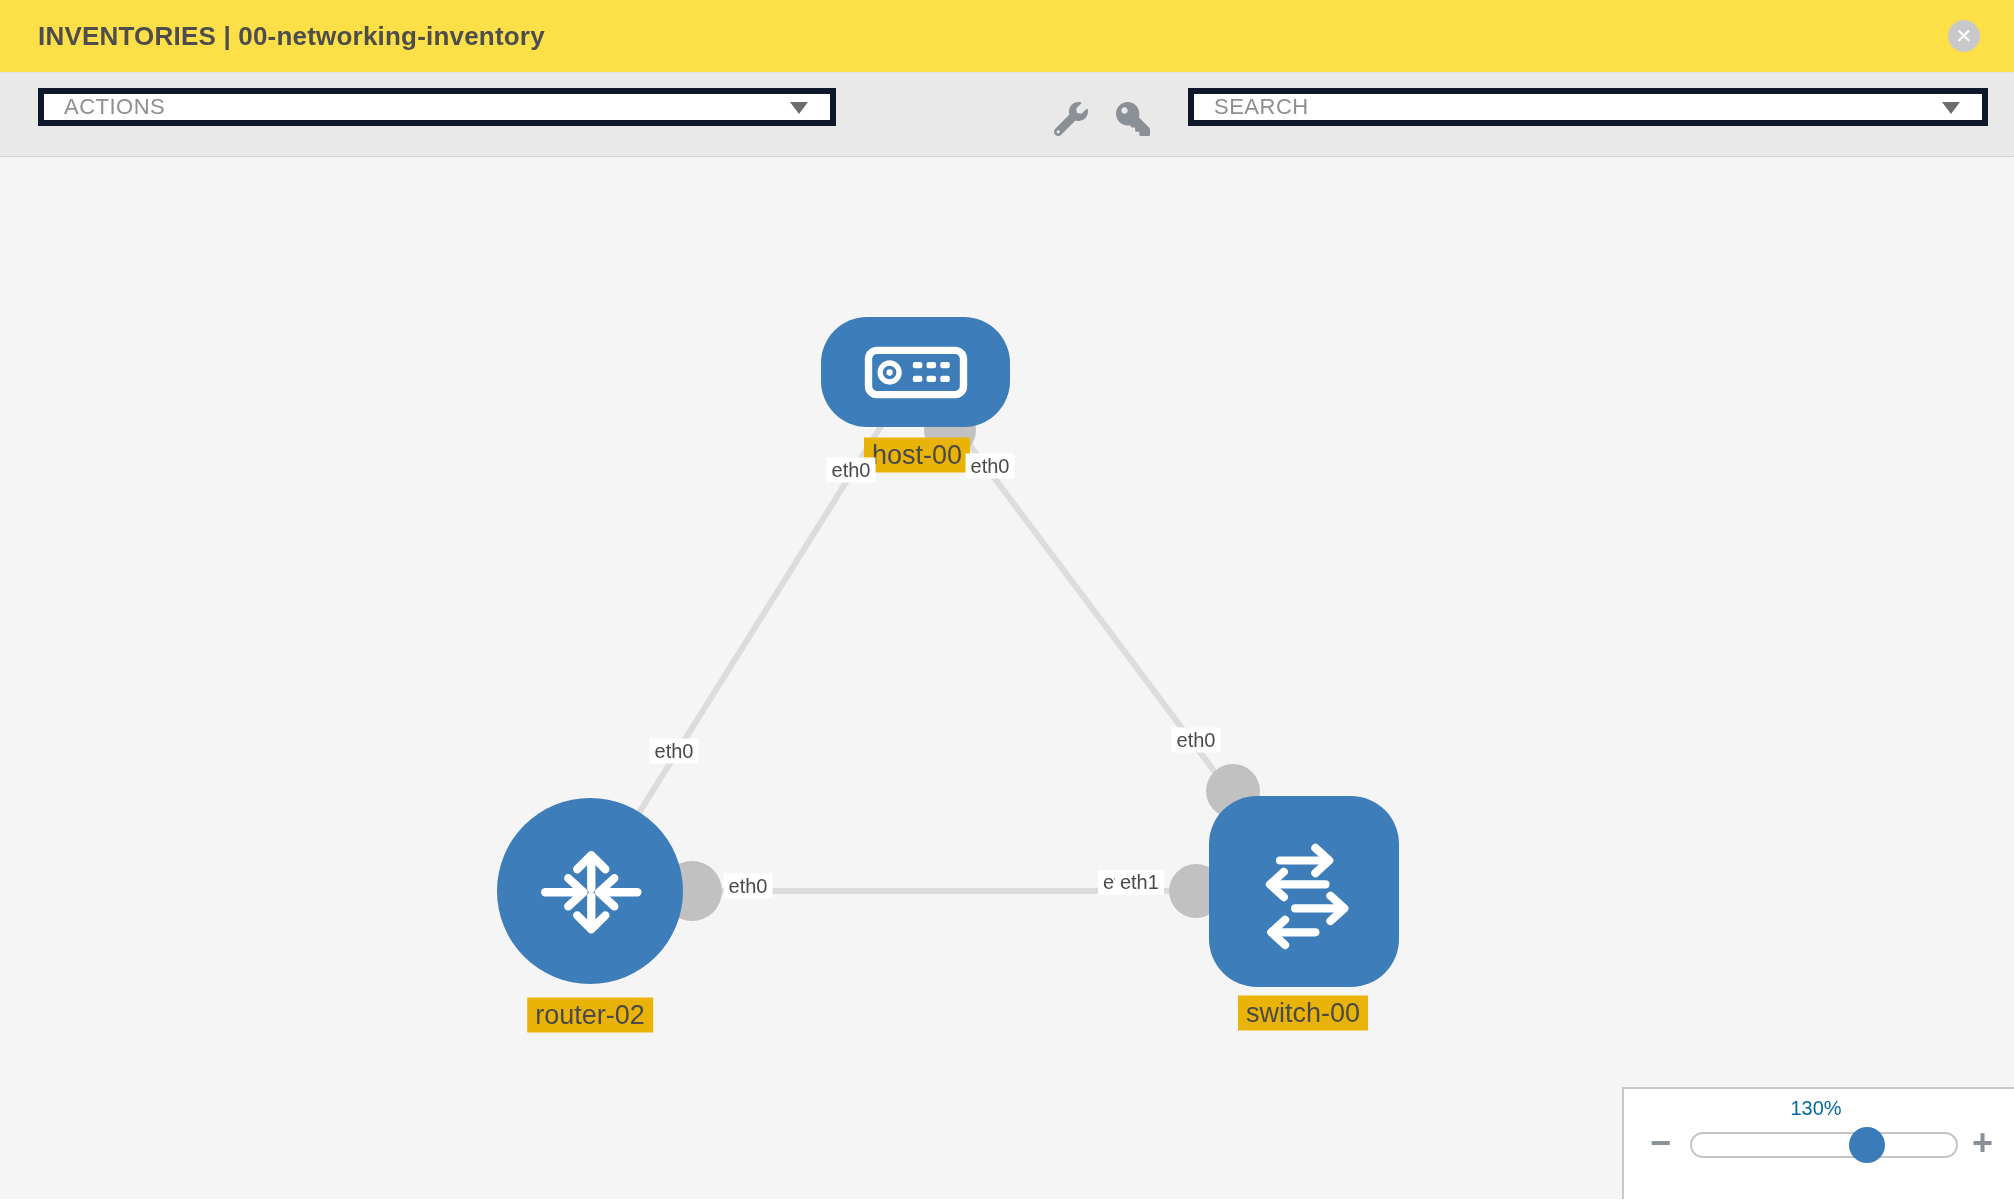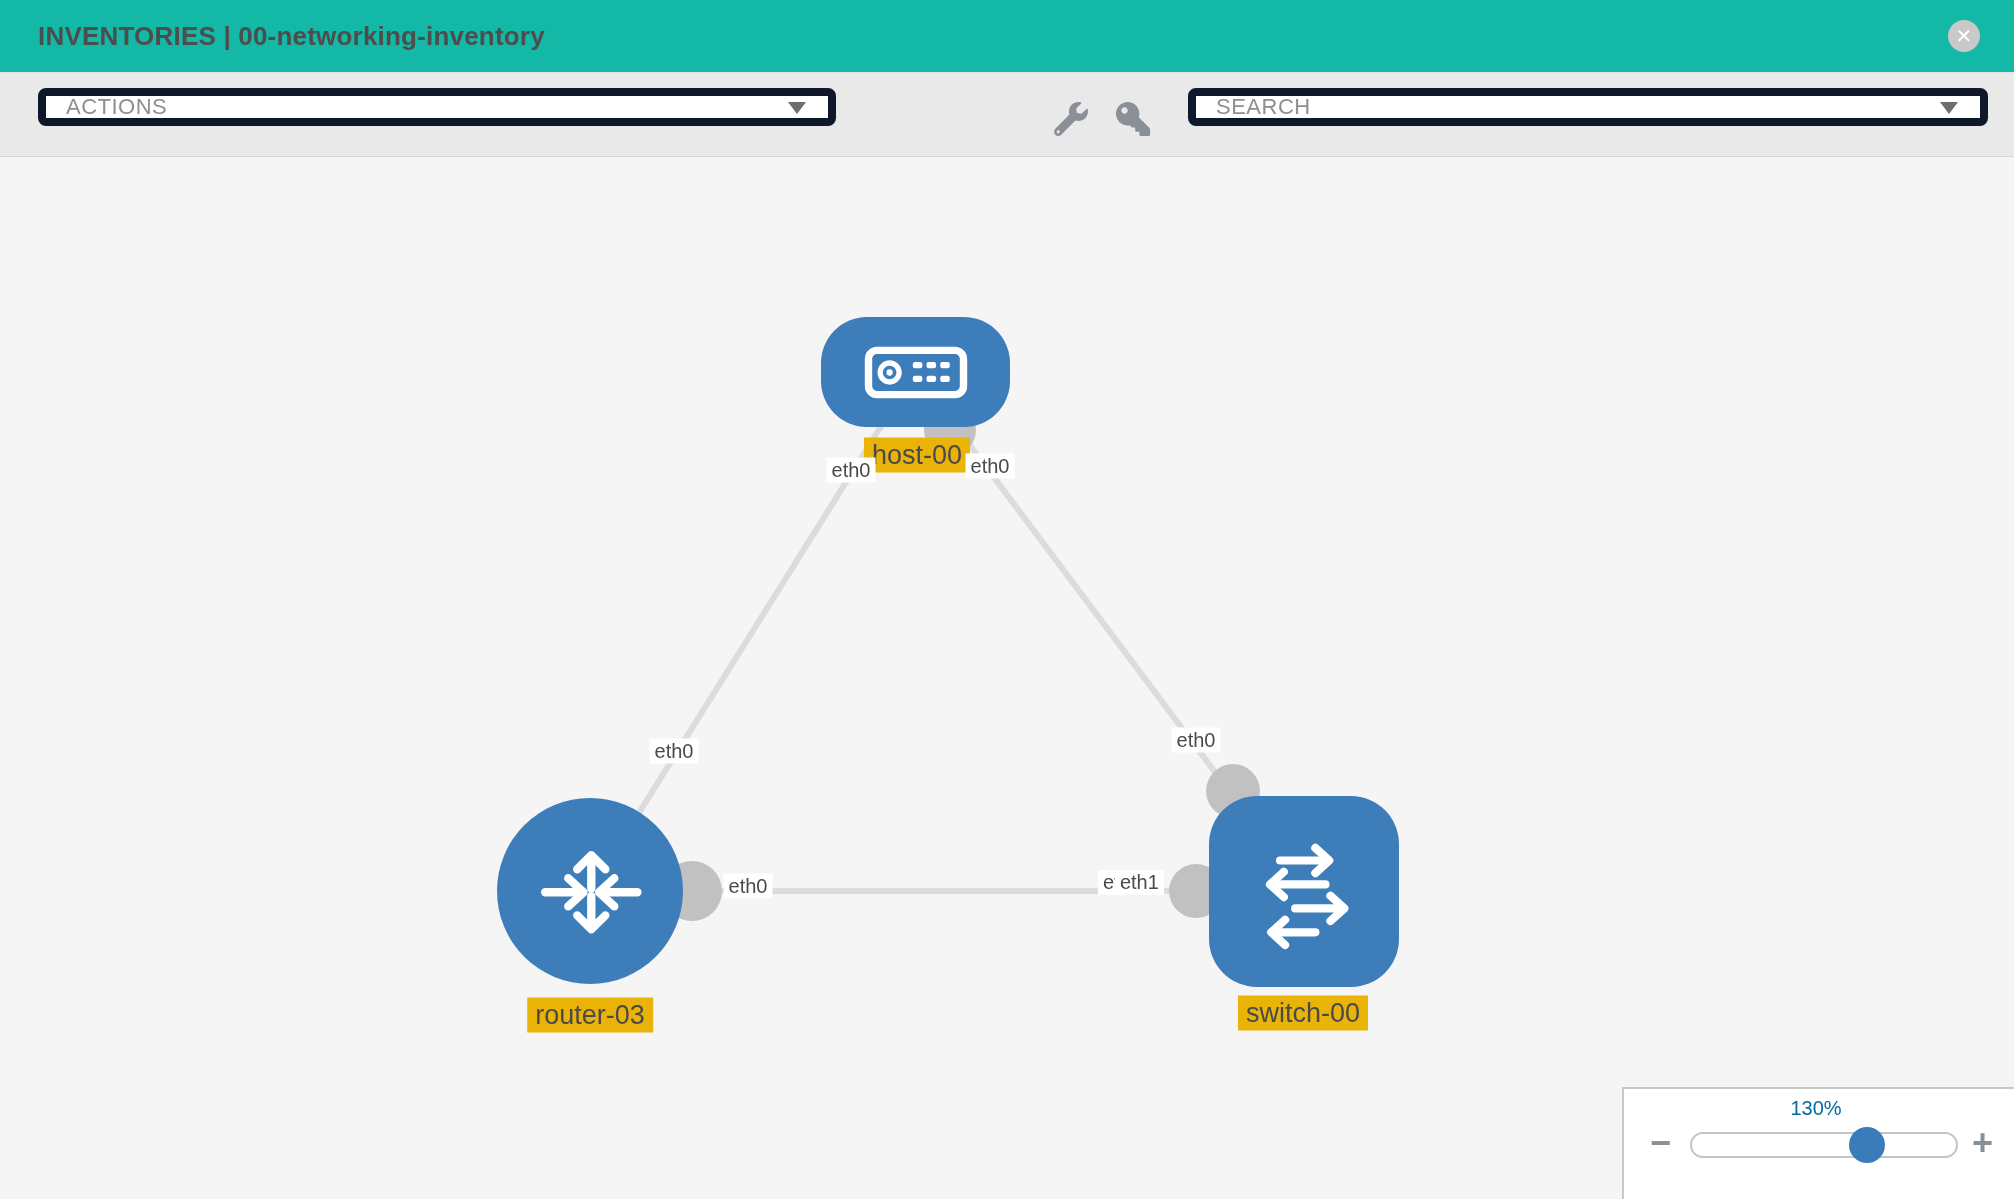--- a/index.html
+++ b/index.html
@@ -1,32 +1,32 @@
 <!DOCTYPE html>
 <html><head>
 <meta charset="utf-8">
 <style>
   * { margin:0; padding:0; box-sizing:border-box; }
   html,body { width:2014px; height:1200px; overflow:hidden; background:#ffffff;
               font-family:"Liberation Sans","DejaVu Sans",sans-serif; }
 
   
-  .header { position:relative; width:100%; height:72px; background:#14b8a6; }
+  .header { position:relative; width:100%; height:72px; background:#fde047; }
   .header-title { position:absolute; left:38px; top:50%; transform:translateY(-50%);
                   font-size:26px; font-weight:bold; color:#4d4d4d; letter-spacing:0.2px; }
   .close-btn { position:absolute; right:34px; top:20px; width:32px; height:32px;
                border-radius:50%; background:#c9c9c9; display:flex; align-items:center;
                justify-content:center; cursor:pointer; }
   .close-x { color:#ffffff; font-size:20px; font-weight:bold; line-height:1; }
 
   
   .toolbar { position:relative; width:100%; height:85px; background:#e9e9e9;
              border-top:1px solid #e2e2e2; border-bottom:1px solid #d4d4d4; }
   .fake-select { position:absolute; top:15px; height:38px; background:#ffffff;
-                 border:8px solid #0f172a; border-radius:8px; display:flex;
+                 border:6px solid #0f172a; border-radius:0; display:flex;
                  align-items:center; padding:0 20px; cursor:pointer; }
   .fake-select .sel-label { font-size:22px; color:#8f8f8f; letter-spacing:0.5px; }
   .caret { position:absolute; right:22px; top:50%; margin-top:-5px; width:0; height:0;
            border-left:9px solid transparent; border-right:9px solid transparent;
            border-top:12px solid #6d6d6d; }
   .actions-select { left:38px; width:798px; }
   .search-select { left:1188px; width:800px; }
   .tool-icon { position:absolute; top:27px; width:38px; height:38px; cursor:pointer;
                display:flex; align-items:center; justify-content:center; }
   .wrench { left:1052px; } .key { left:1114px; }
@@ -144,21 +144,21 @@
       <path d="M134 88 L50 88"></path>
         <path d="M68 68 L46 88 L68 108"></path>
       <path d="M86 126 L160 126"></path>
         <path d="M142 106 L164 126 L142 146"></path>
       <path d="M118 164 L52 164"></path>
         <path d="M70 144 L48 164 L70 184"></path>
     </svg>
   </div>
 
   <div class="node-label" style="left:917px; top:298px;">host-00</div>
-  <div class="node-label" style="left:590px; top:858px;">router-03</div>
+  <div class="node-label" style="left:590px; top:858px;">router-02</div>
   <div class="node-label" style="left:1303px; top:856px;">switch-00</div>
 
   <div class="eth-label" style="left:851px; top:313px;">eth0</div>
   <div class="eth-label" style="left:990px; top:309px;">eth0</div>
   <div class="eth-label" style="left:674px; top:594px;">eth0</div>
   <div class="eth-label" style="left:1196px; top:583px;">eth0</div>
   <div class="eth-label" style="left:748px; top:729px;">eth0</div>
   <div class="eth-pair">
     <span class="eth-a">eth0</span>
     <span class="eth-b">eth1</span>

